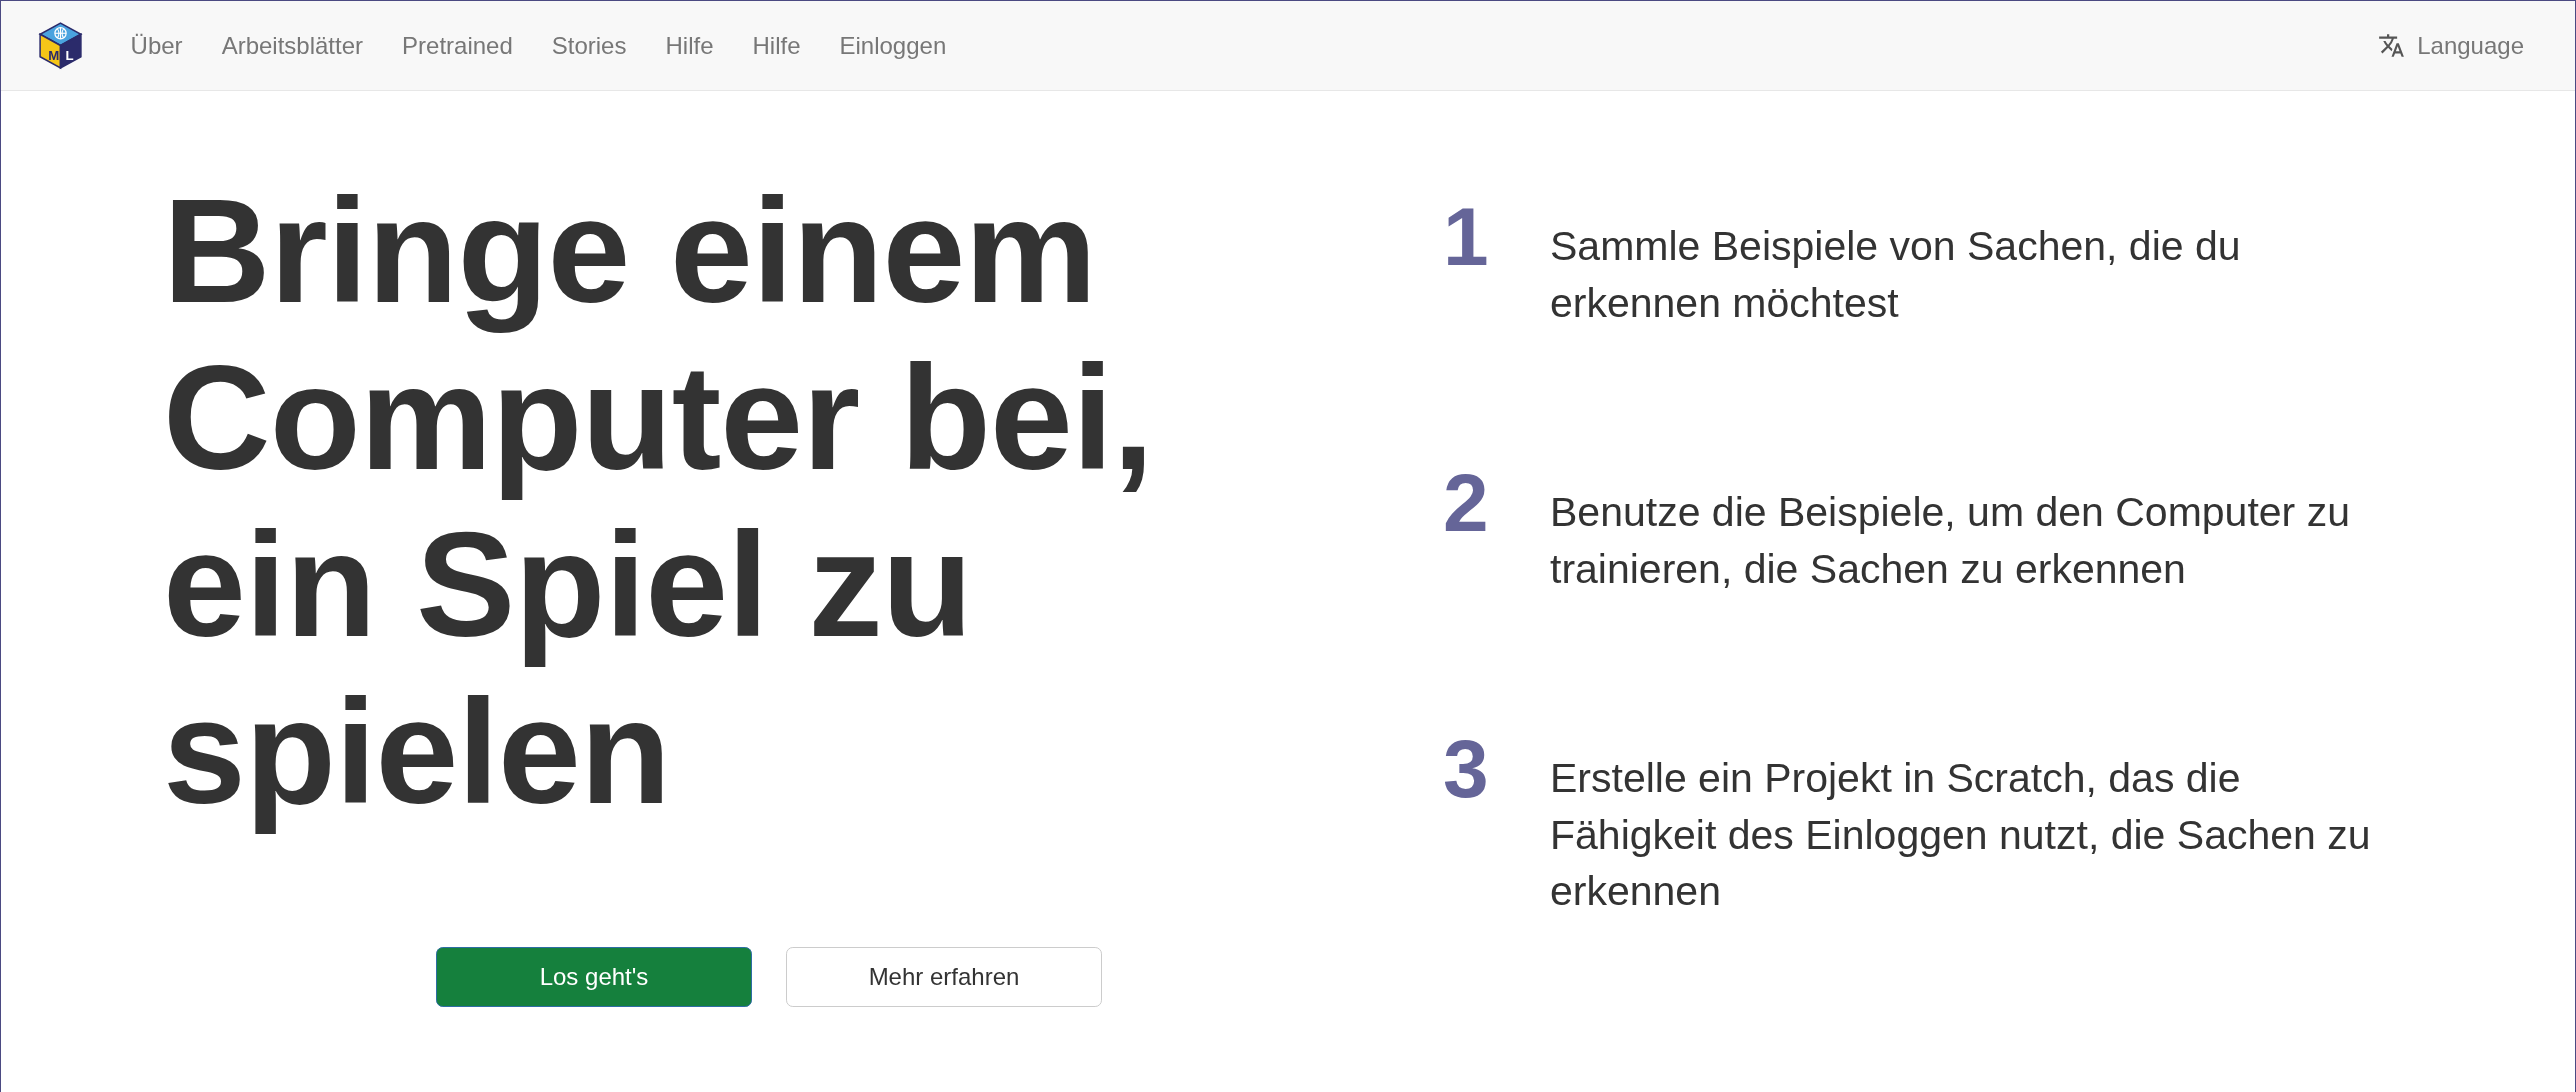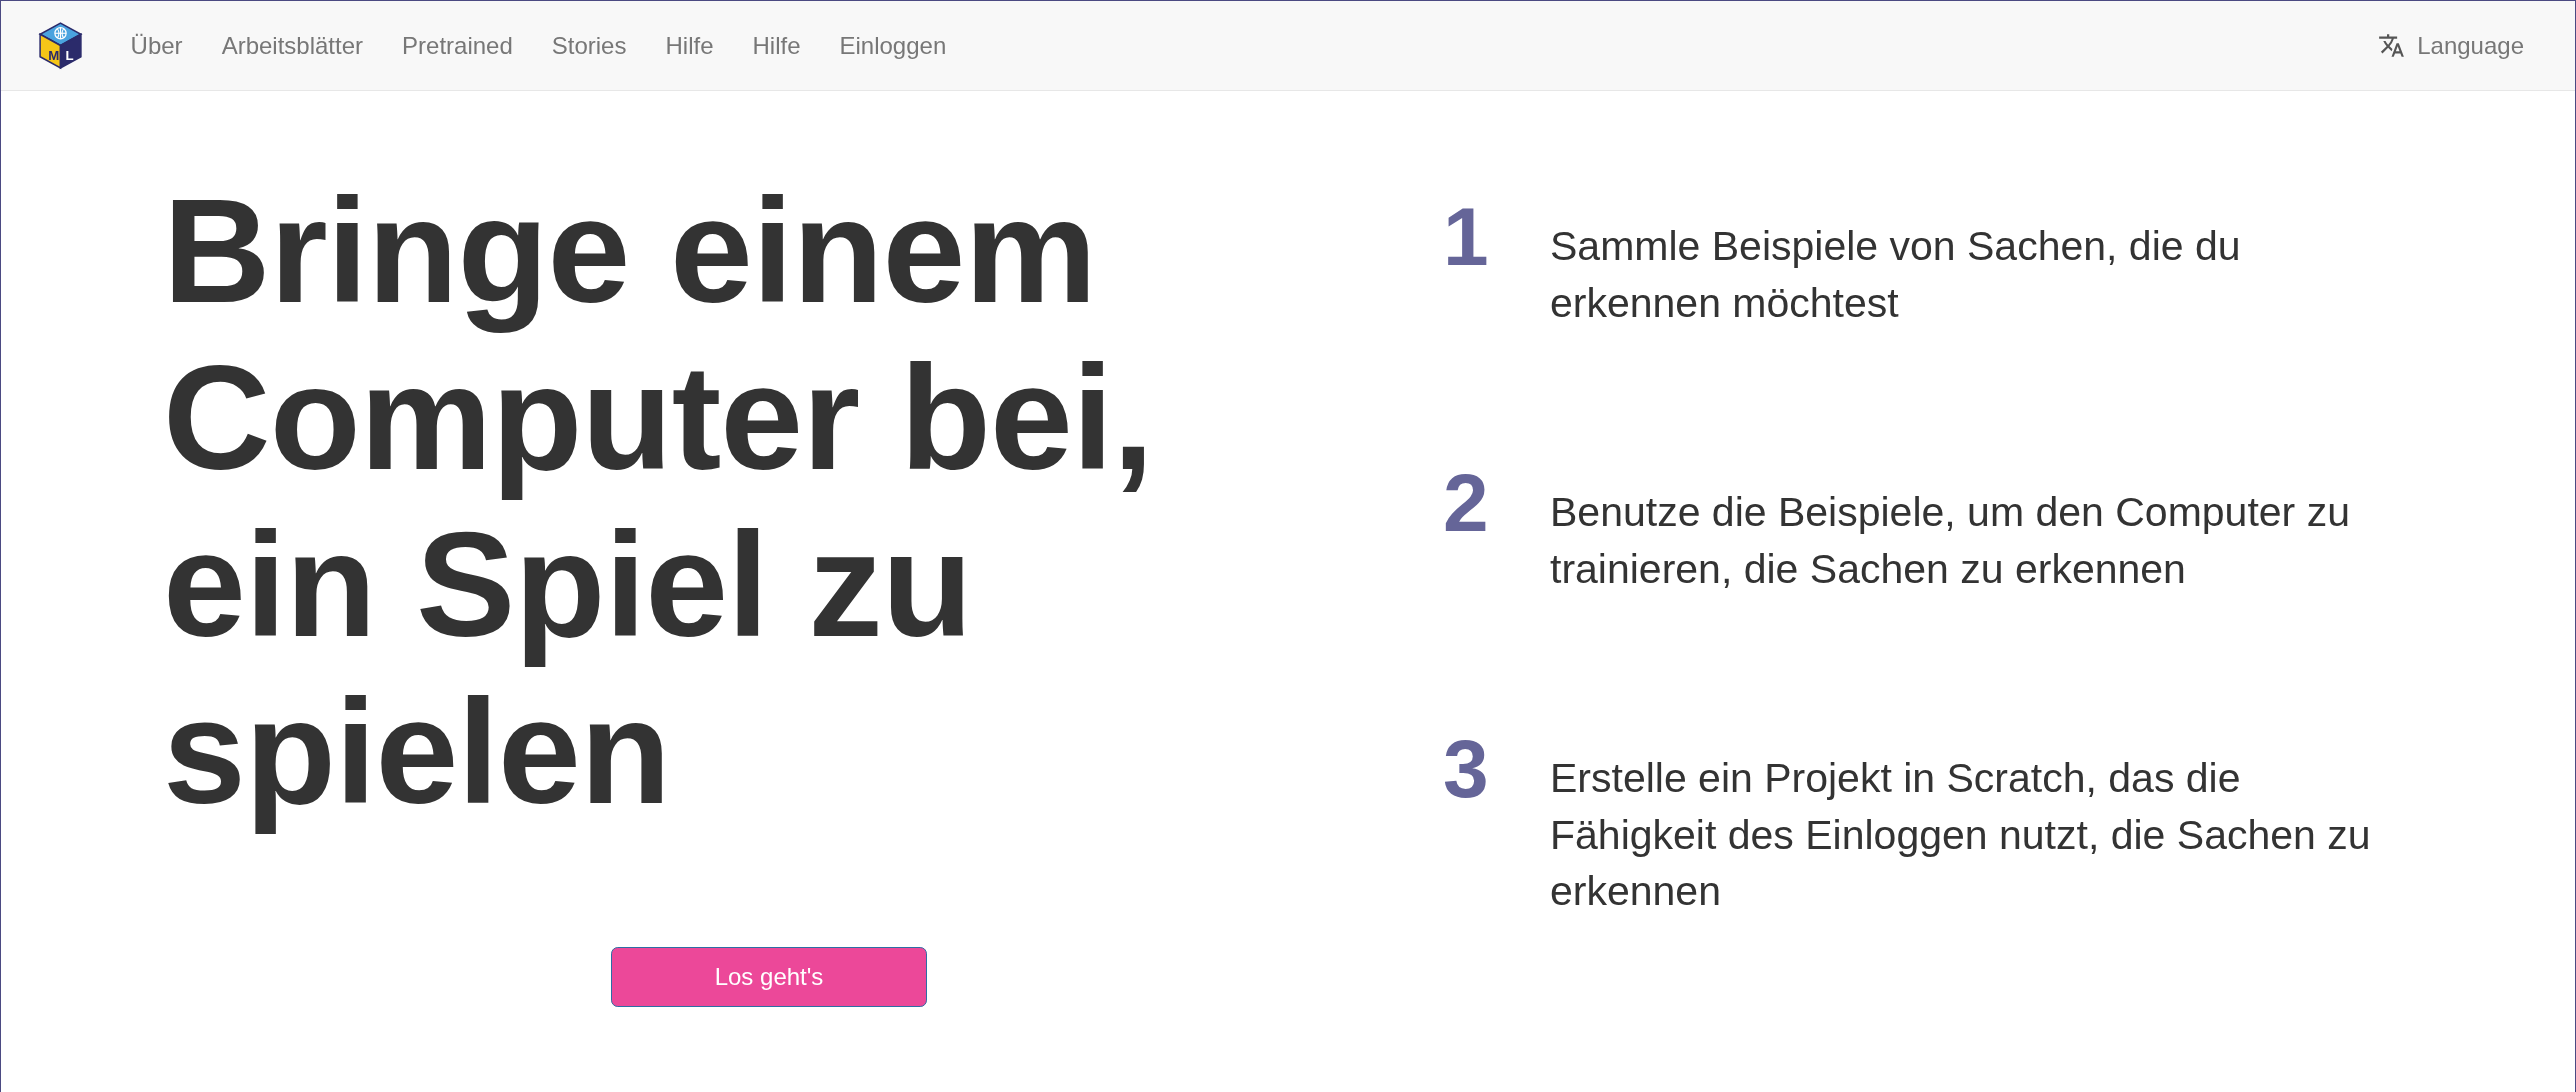--- a/index.html
+++ b/index.html
@@ -89,21 +89,21 @@
     font-size: 24px;
     padding: 15.4px 43px;
     border-radius: 6.8px;
     min-width: 316px;
     text-align: center;
     cursor: pointer;
     border: 0.9px solid transparent;
     font-family: inherit;
   }
   .btn-primary {
-    background: #ec4899;
+    background: #15803d;
     border-color: #2e6da4;
     color: #ffffff;
   }
   .btn-default {
     background: #ffffff;
     border-color: #cccccc;
     color: #333333;
   }
 
   .hero-right {
@@ -167,20 +167,21 @@
     </span>
     <span>Language</span>
   </div>
 </nav>
 
 <div class="jumbotron">
   <div class="hero-left">
     <h1 class="hero-title">Bringe einem Computer bei, ein Spiel zu spielen</h1>
     <div class="hero-buttons">
       <button class="btn btn-primary">Los geht's</button>
+      <button class="btn btn-default">Mehr erfahren</button>
     </div>
   </div>
   <div class="hero-right">
     <div class="step">
       <div class="step-num">1</div>
       <div class="step-text">Sammle Beispiele von Sachen, die du erkennen möchtest</div>
     </div>
     <div class="step">
       <div class="step-num">2</div>
       <div class="step-text">Benutze die Beispiele, um den Computer zu trainieren, die Sachen zu erkennen</div>

